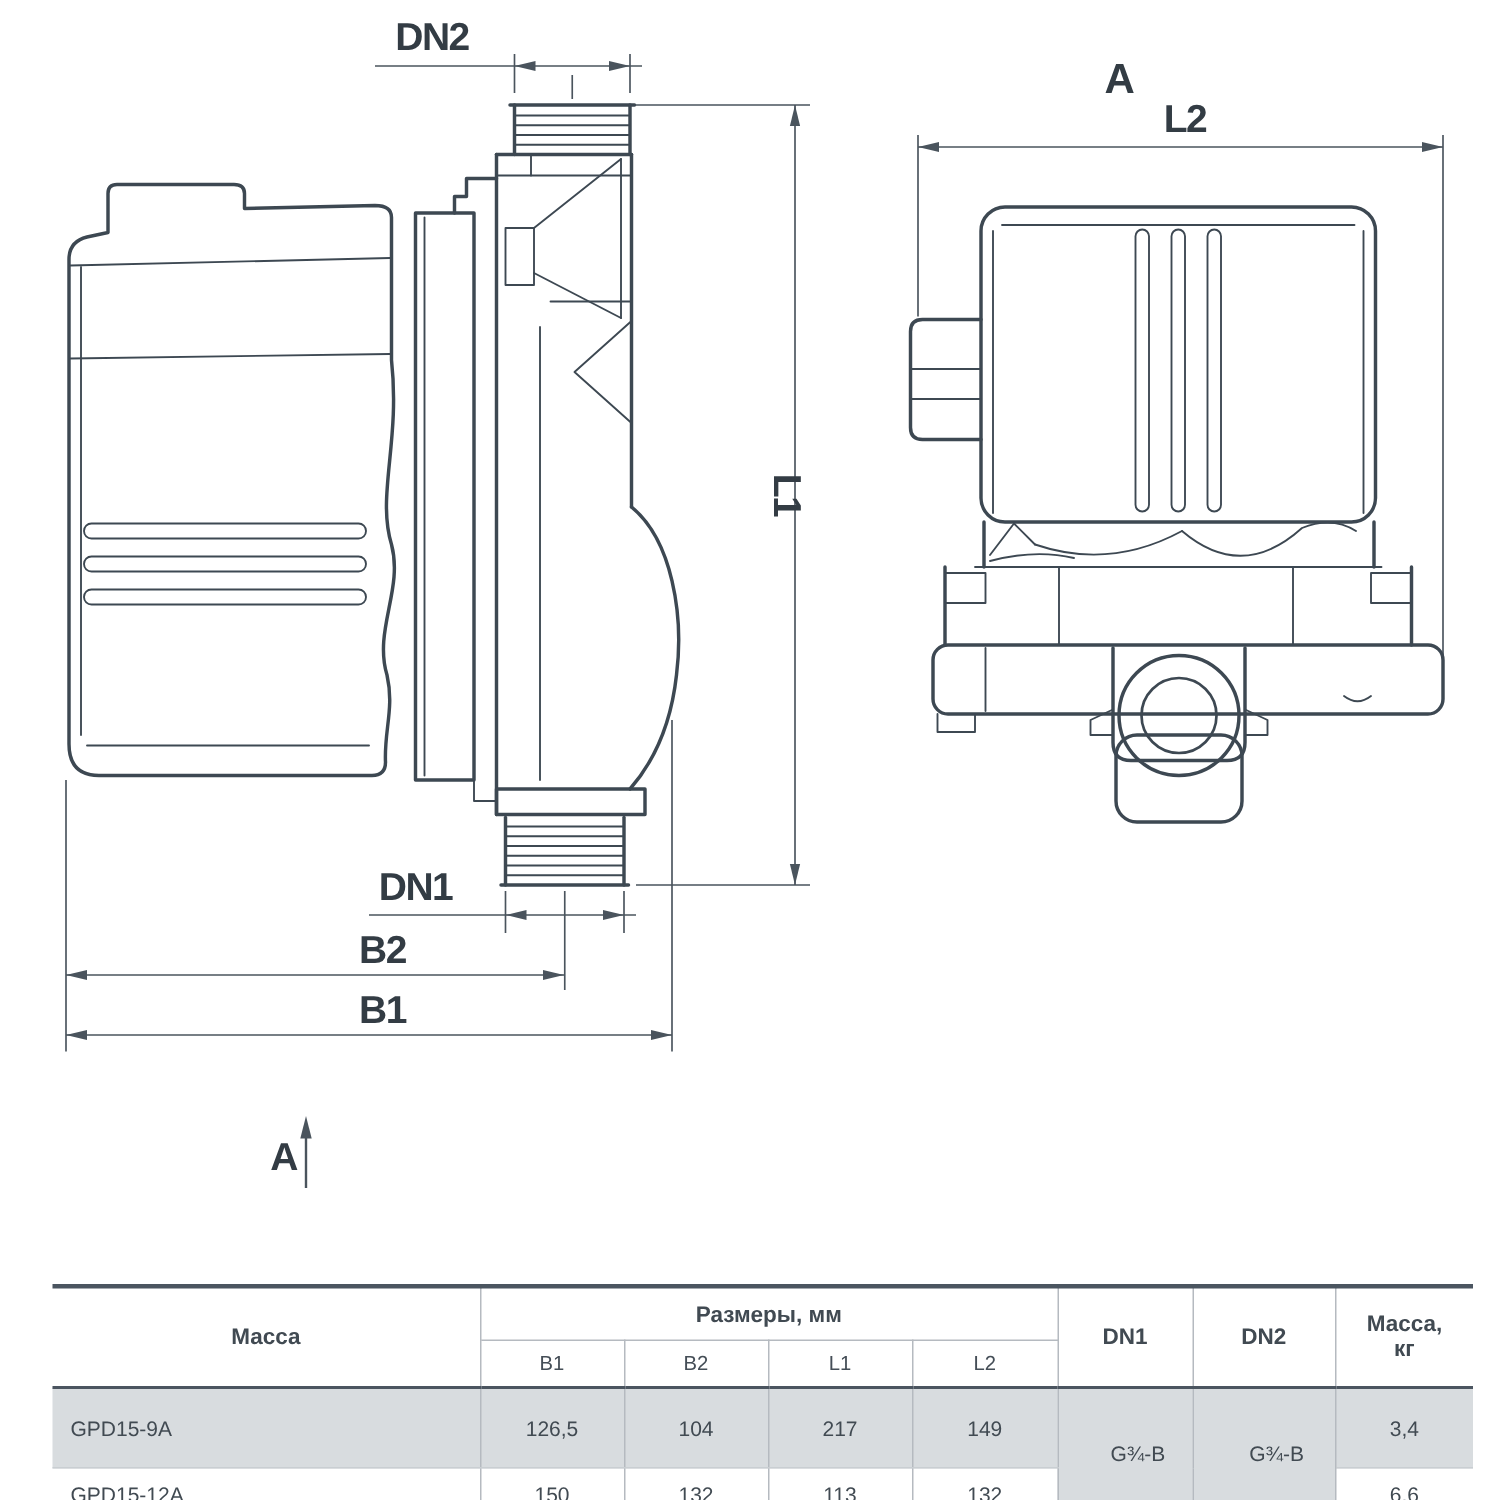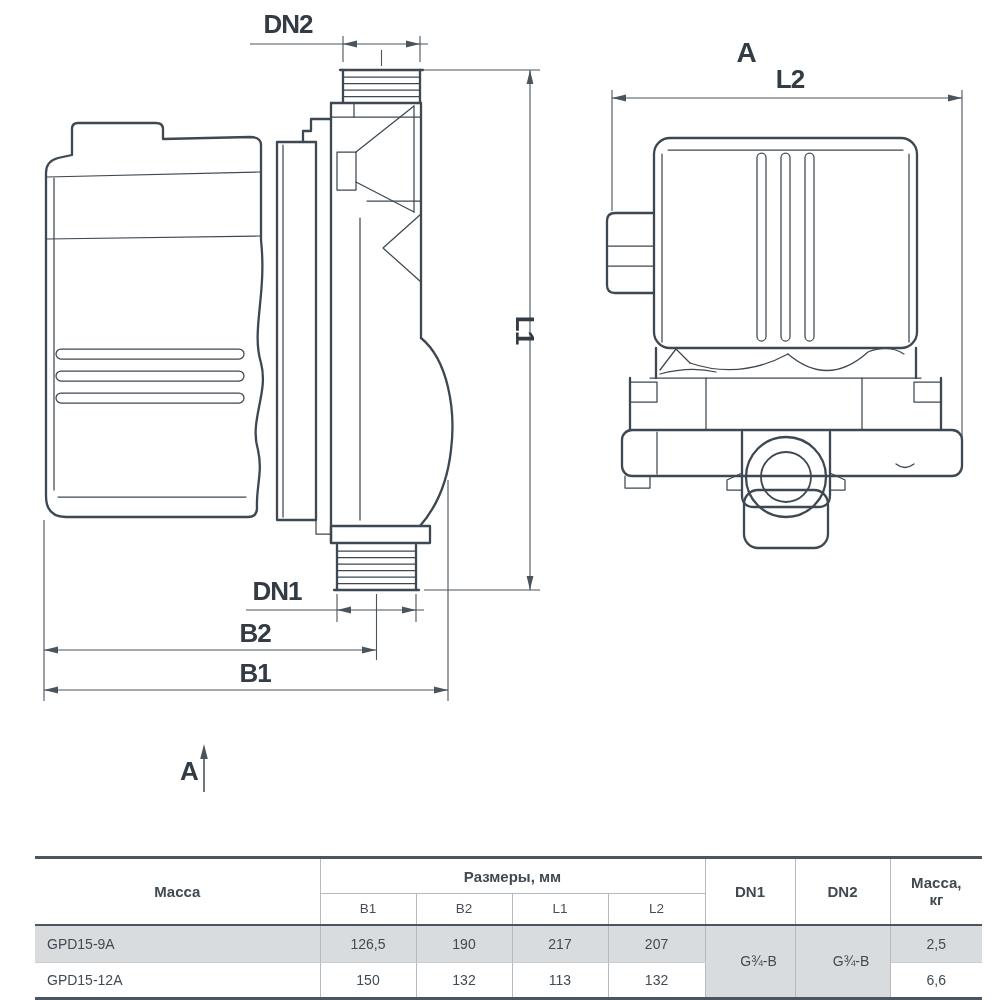--- a/index.html
+++ b/index.html
@@ -23,21 +23,21 @@
         font-family:"Liberation Sans",sans-serif;font-size:14px;color:var(--ttext);
         border-top:3px solid var(--dline);border-bottom:3px solid var(--dline);}
   th,td{border-left:1px solid var(--tline);border-right:1px solid var(--tline);
         text-align:center;vertical-align:middle;padding:0 4px;}
   .c-first{border-left:none;}
   .c-last{border-right:none;}
   th{font-weight:bold;font-size:15px;}
   th.sub{font-weight:normal;font-size:13.5px;color:#454e57;}
   th.grp{border-bottom:1px solid var(--tline);}
   .hdr-bottom{border-bottom:2px solid var(--dline);}
-  tr.hr1{height:36px;} tr.hr2{height:31px;} tr.r1{height:38px;} tr.r2{height:36px;}
+  tr.hr1{height:36px;} tr.hr2{height:31px;} tr.r1{height:54px;} tr.r2{height:36px;}
   tr.r1 td{border-bottom:1px solid #c9ced2;}
   td.model{text-align:left;padding-left:12px;}
   .hl{background:var(--hl);}
   td.dnv{border-bottom:none;padding-left:21px;}
   .mass2{line-height:1.15;}
 </style>
 </head>
 <body>
 
 <svg width="1000" height="855" viewBox="0 0 1000 855">
@@ -221,26 +221,26 @@
     </tr>
     <tr class="hr2">
       <th class="sub hdr-bottom">B1</th>
       <th class="sub hdr-bottom">B2</th>
       <th class="sub hdr-bottom">L1</th>
       <th class="sub hdr-bottom">L2</th>
     </tr>
     <tr class="r1">
       <td class="c-first model hl">GPD15-9A</td>
       <td class="hl">126,5</td>
-      <td class="hl">190</td>
+      <td class="hl">104</td>
       <td class="hl">217</td>
-      <td class="hl">207</td>
+      <td class="hl">149</td>
       <td class="hl dnv" rowspan="2">G¾-B</td>
       <td class="hl dnv" rowspan="2">G¾-B</td>
-      <td class="c-last hl">2,5</td>
+      <td class="c-last hl">3,4</td>
     </tr>
     <tr class="r2">
       <td class="c-first model">GPD15-12A</td>
       <td>150</td>
       <td>132</td>
       <td>113</td>
       <td>132</td>
       <td class="c-last">6,6</td>
     </tr>
   </tbody>

